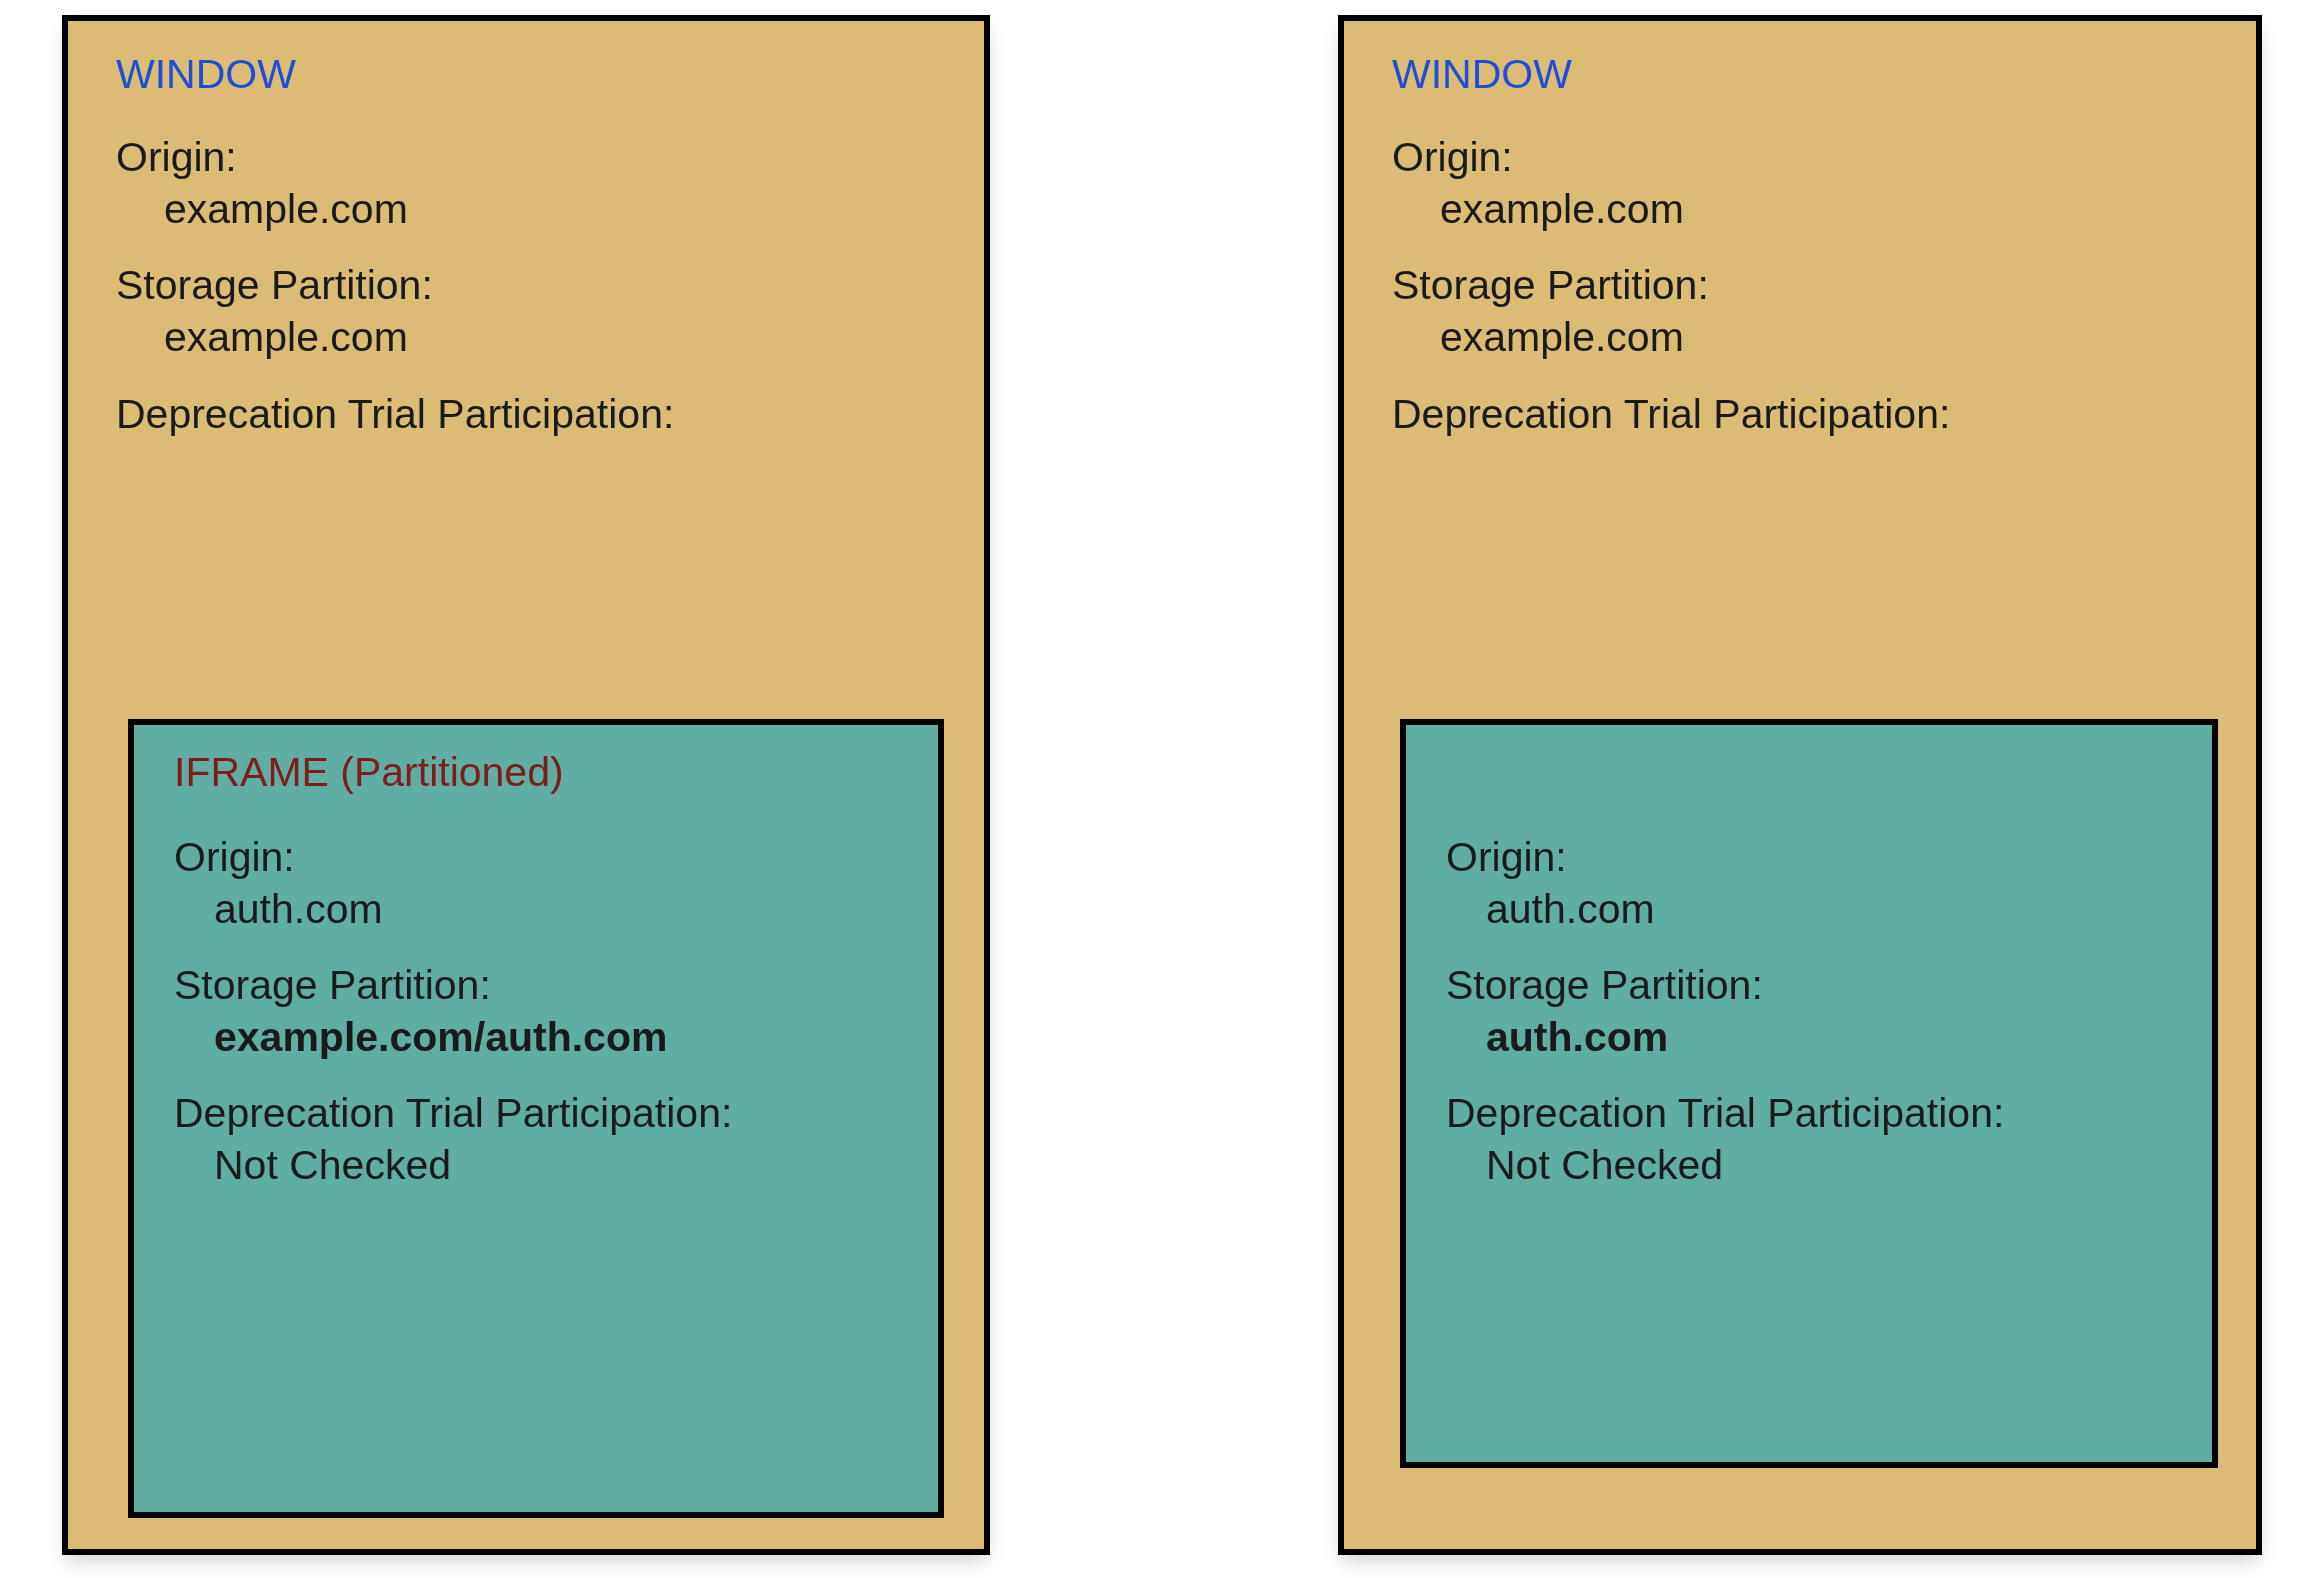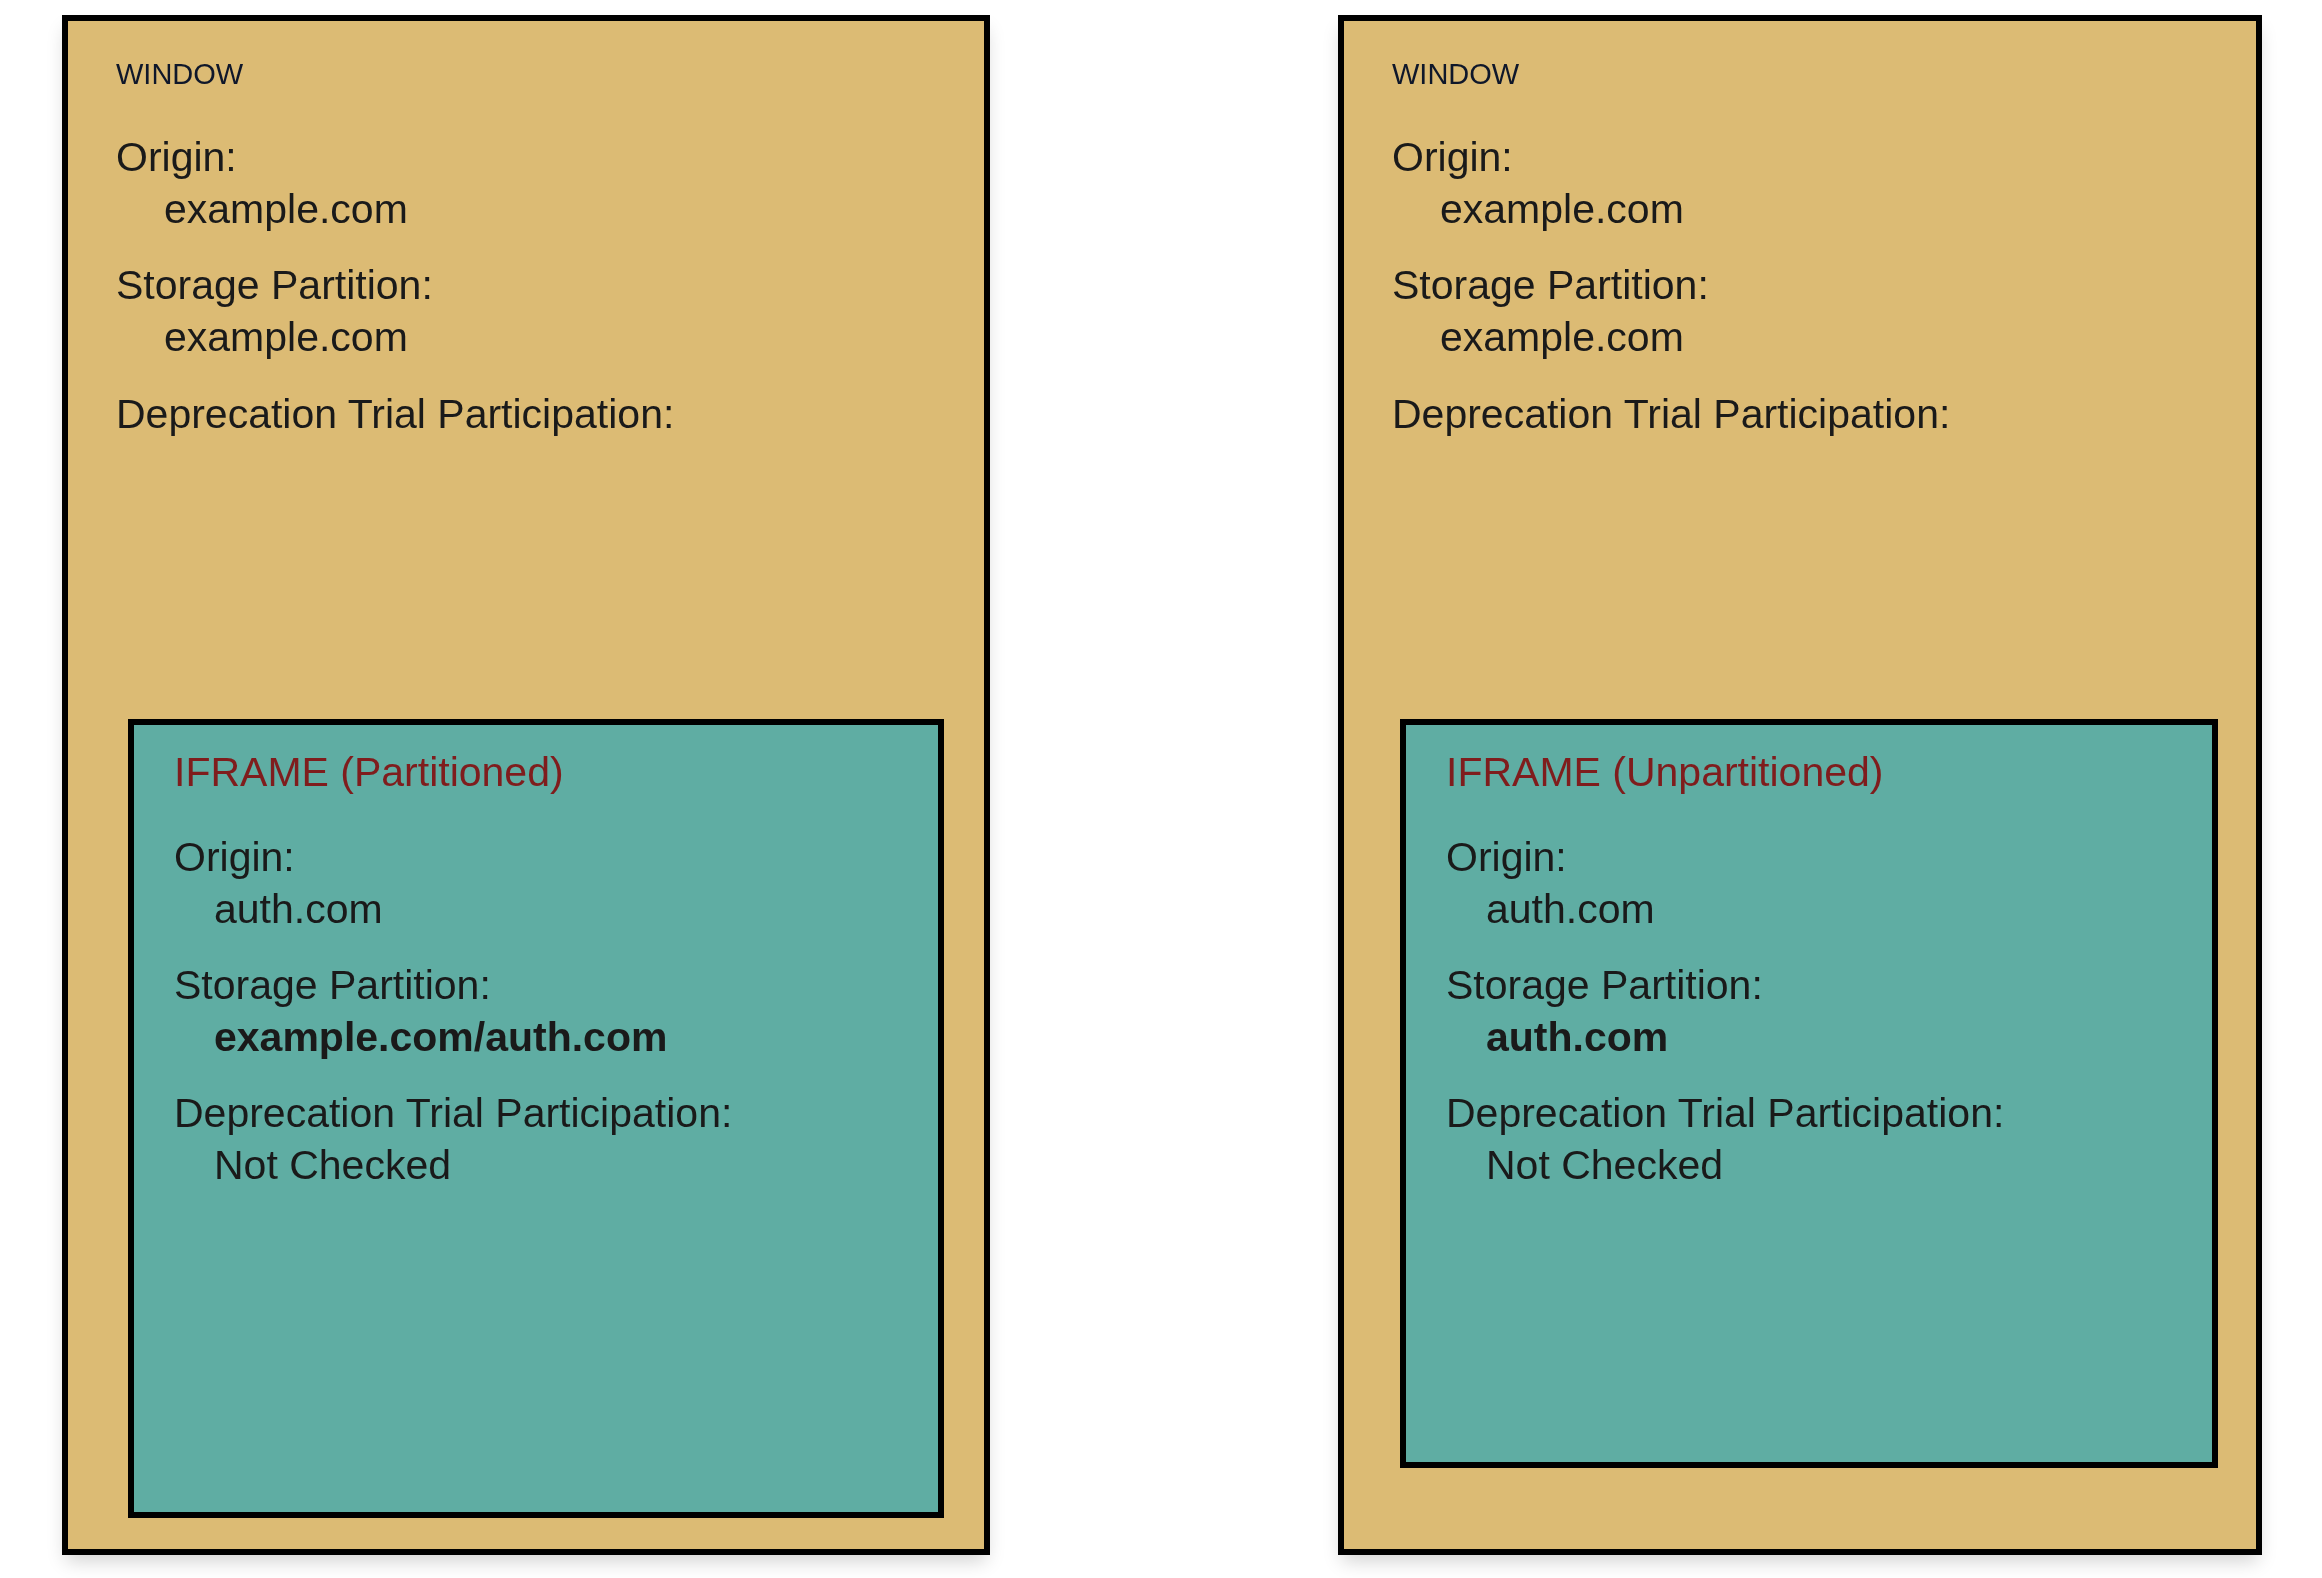--- a/index.html
+++ b/index.html
@@ -35,23 +35,23 @@
   .panel-body {
     position: absolute;
     left: 0; top: 0; right: 0; bottom: 0;
   }
 
   
   .win-title {
     position: absolute;
     left: 48px;
     top: 28px;
-    font-size: 29px;
+    font-size: 41px;
     line-height: 50px;
-    color: #0f172a;
+    color: #1d4ed8;
     white-space: nowrap;
   }
   .field {
     position: absolute;
     left: 48px;
     color: #1a1a1a;
     font-size: 41px;
     line-height: 52px;
     white-space: nowrap;
   }
@@ -163,21 +163,20 @@
         <span class="label">Storage Partition:</span>
         <span class="value">example.com</span>
       </div>
 
       <div class="field" id="win-field-trial-right">
         <span class="label">Deprecation Trial Participation:</span>
       </div>
 
       <div class="iframe-box" id="iframe-box-right">
 
-        <div class="iframe-title">IFRAME (Unpartitioned)</div>
 
         <div class="ifield if-origin">
           <span class="label">Origin:</span>
           <span class="value">auth.com</span>
         </div>
 
         <div class="ifield if-storage">
           <span class="label">Storage Partition:</span>
           <span class="value bold">auth.com</span>
         </div>

